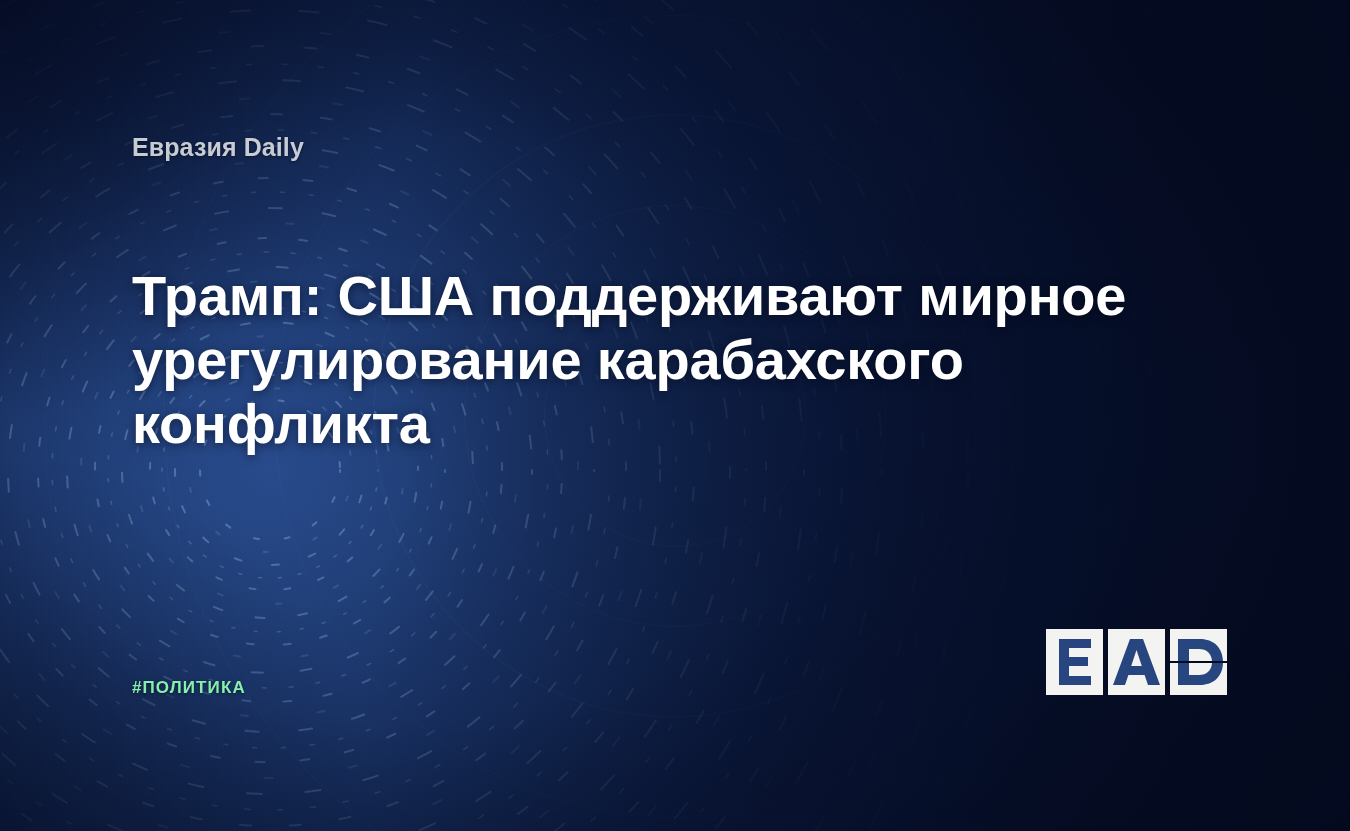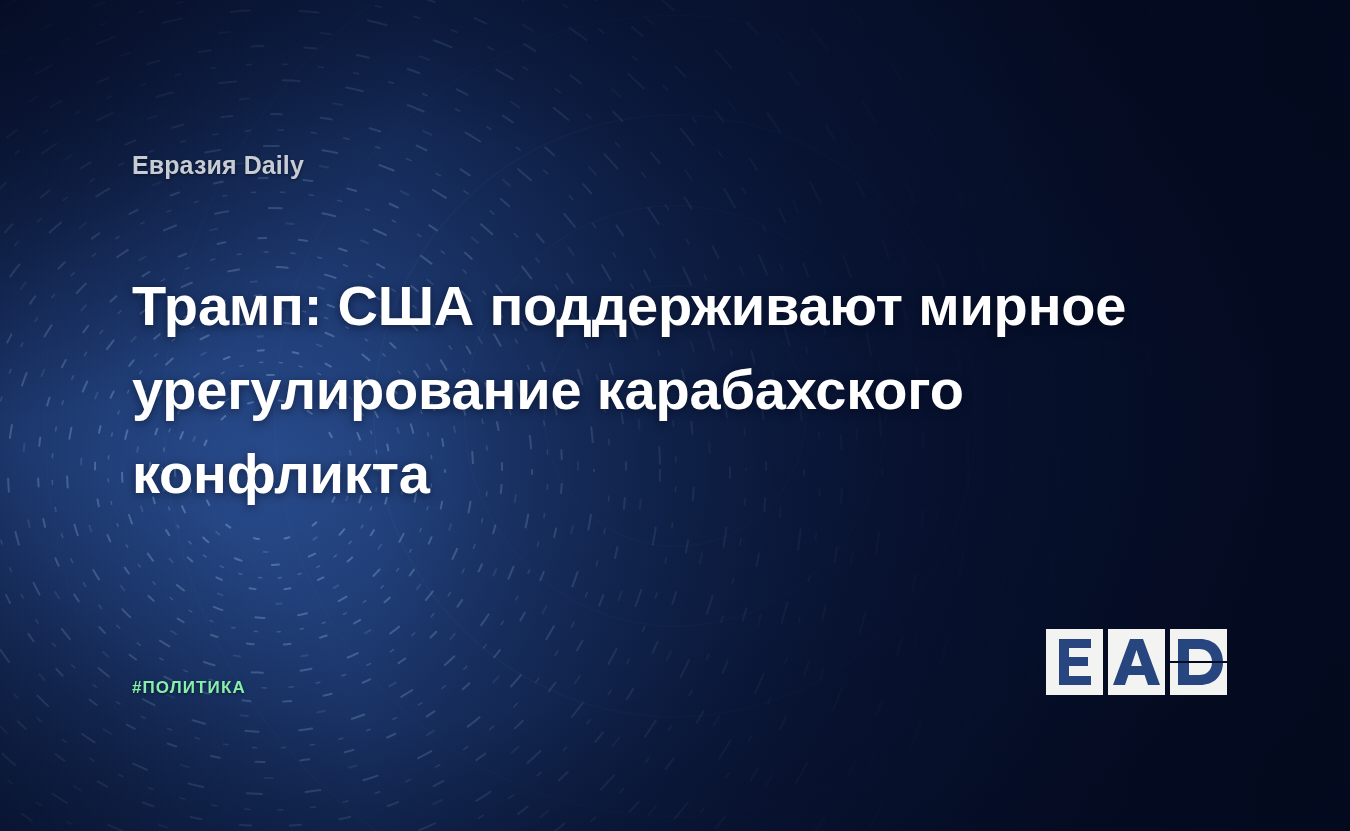--- a/index.html
+++ b/index.html
@@ -81,38 +81,38 @@
 
   
   .content {
     position: absolute;
     inset: 0;
   }
 
   .brand {
     position: absolute;
     left: 132px;
-    top: 151px;
+    top: 133px;
     font-size: 25px;
     font-weight: bold;
     letter-spacing: 0.1px;
     color: #c7ccd4;
     text-shadow: 0 1px 3px rgba(0,0,0,0.45);
     white-space: nowrap;
   }
 
   .headline {
     position: absolute;
     left: 132px;
     top: 264px;
     width: 1010px;
     margin: 0;
     font-size: 56px;
     font-weight: bold;
-    line-height: 84px;
+    line-height: 64px;
     letter-spacing: -0.2px;
     color: #ffffff;
     text-shadow: 0 2px 10px rgba(2,8,24,0.55);
   }
 
   .tag {
     position: absolute;
     left: 132px;
     top: 678px;
     font-size: 17px;

